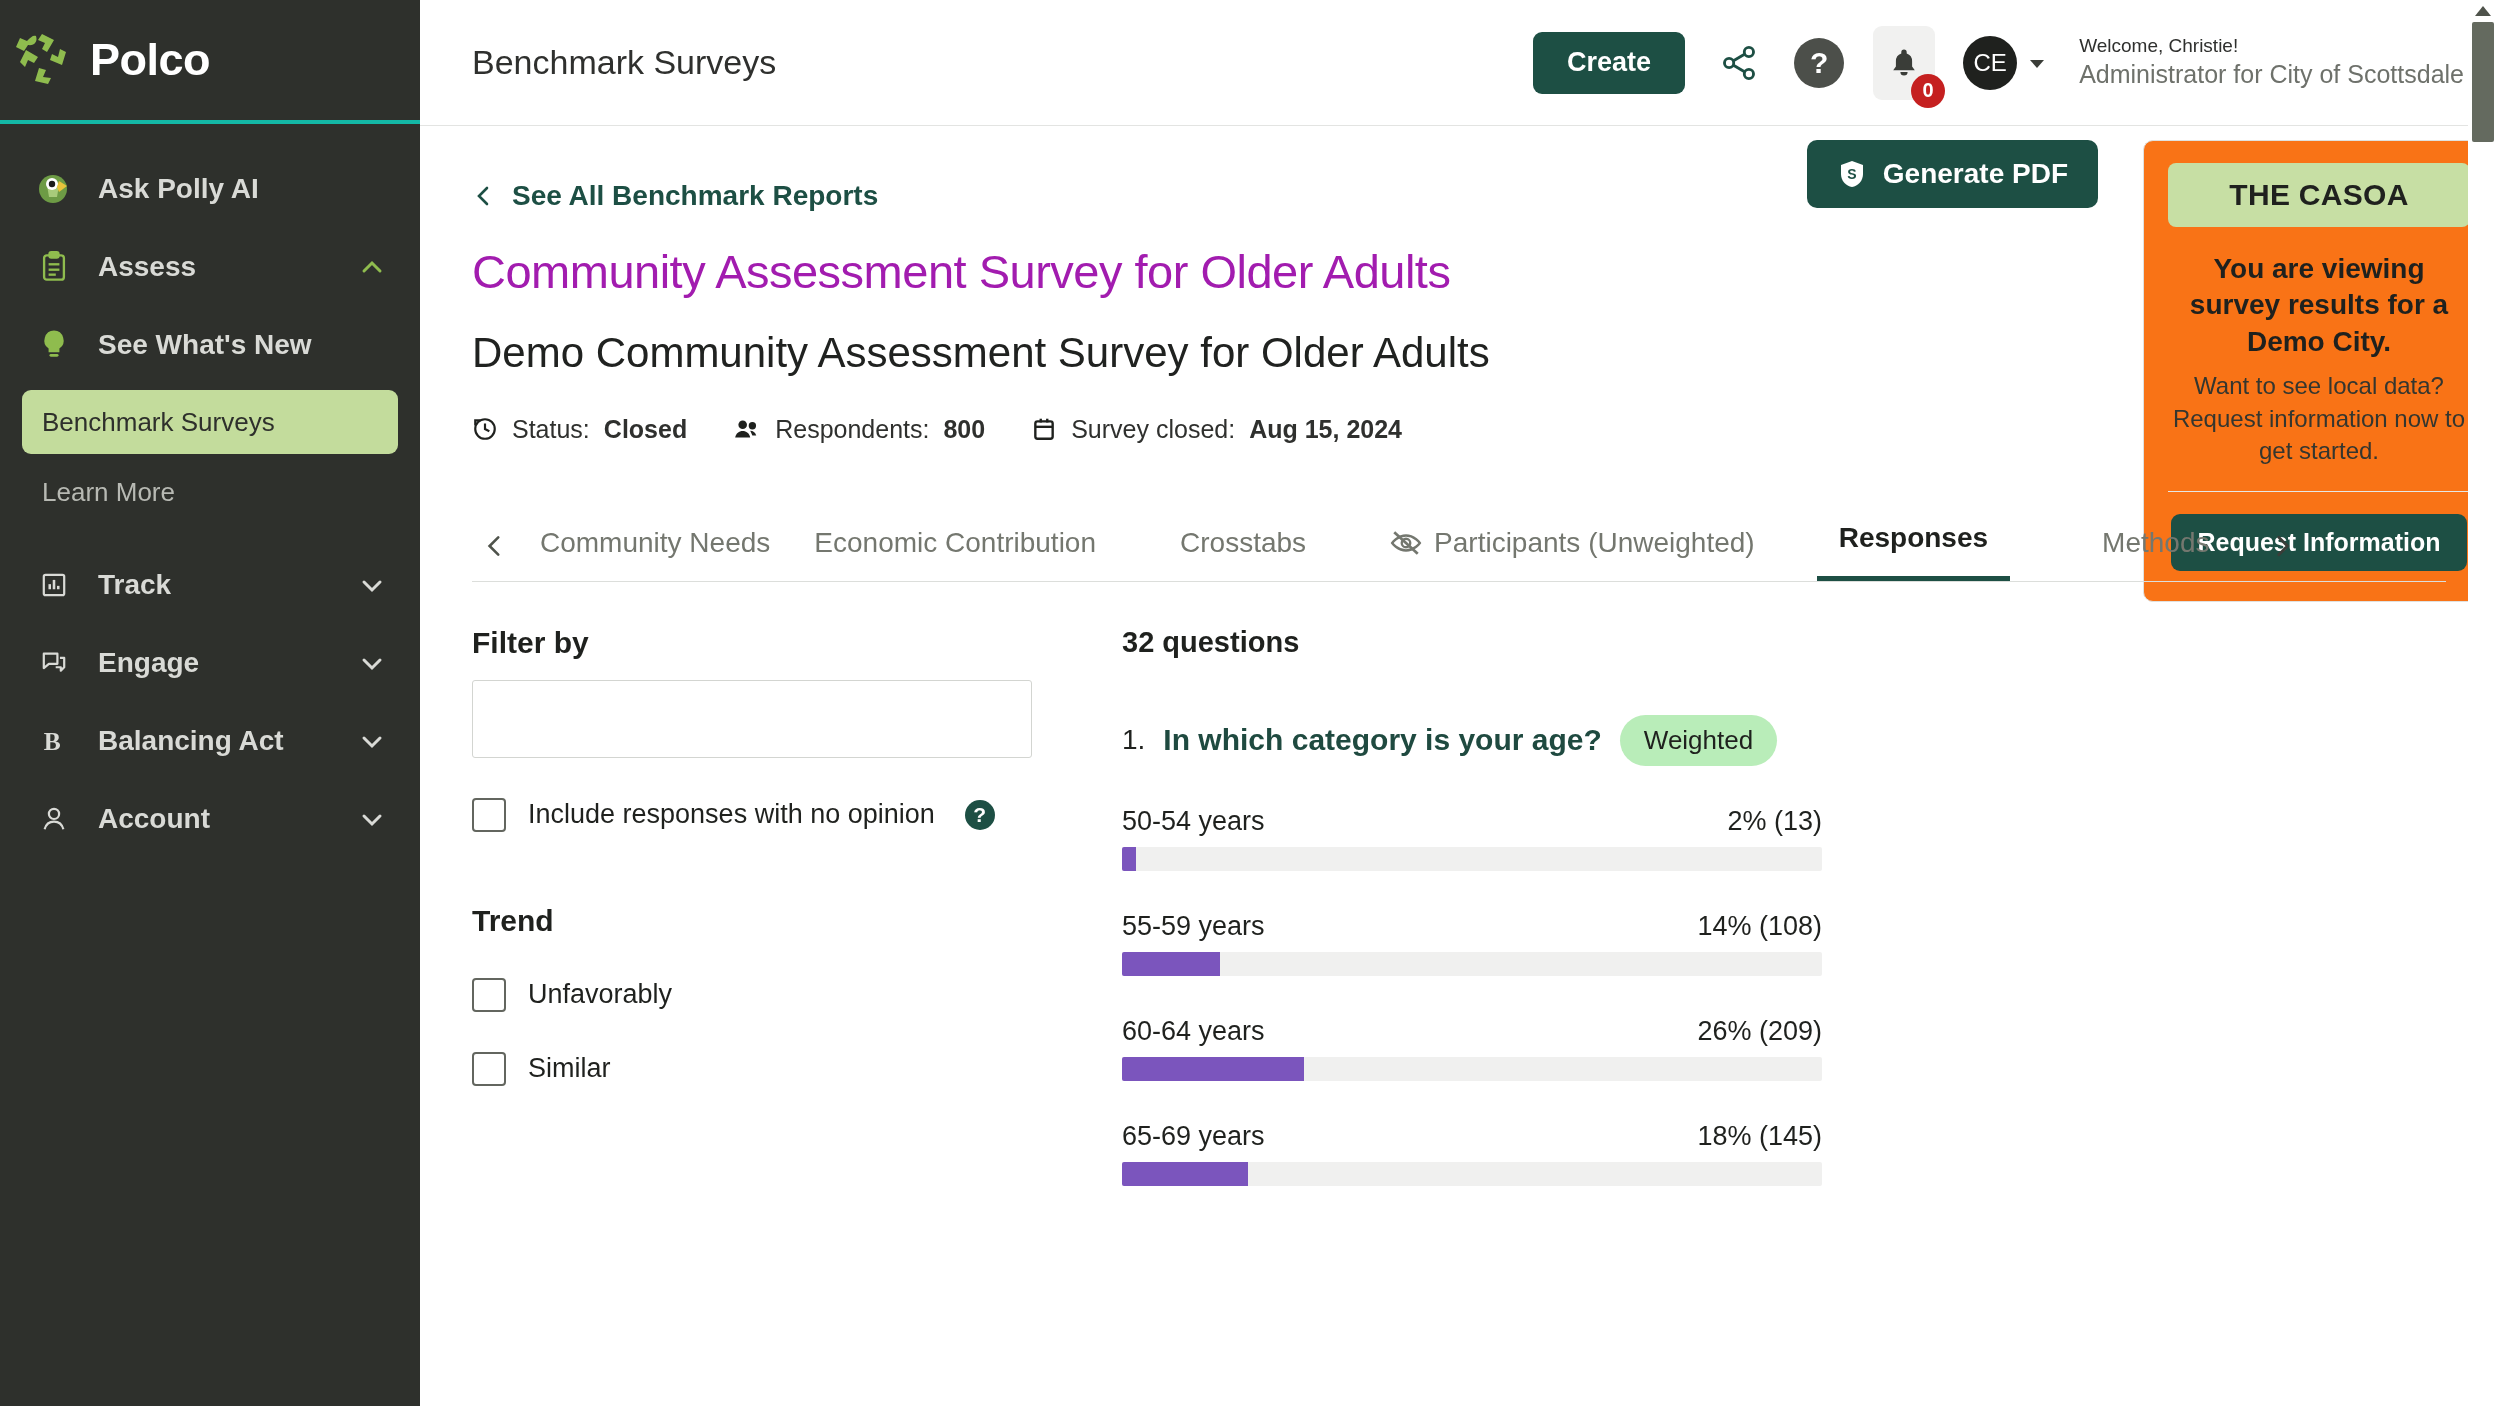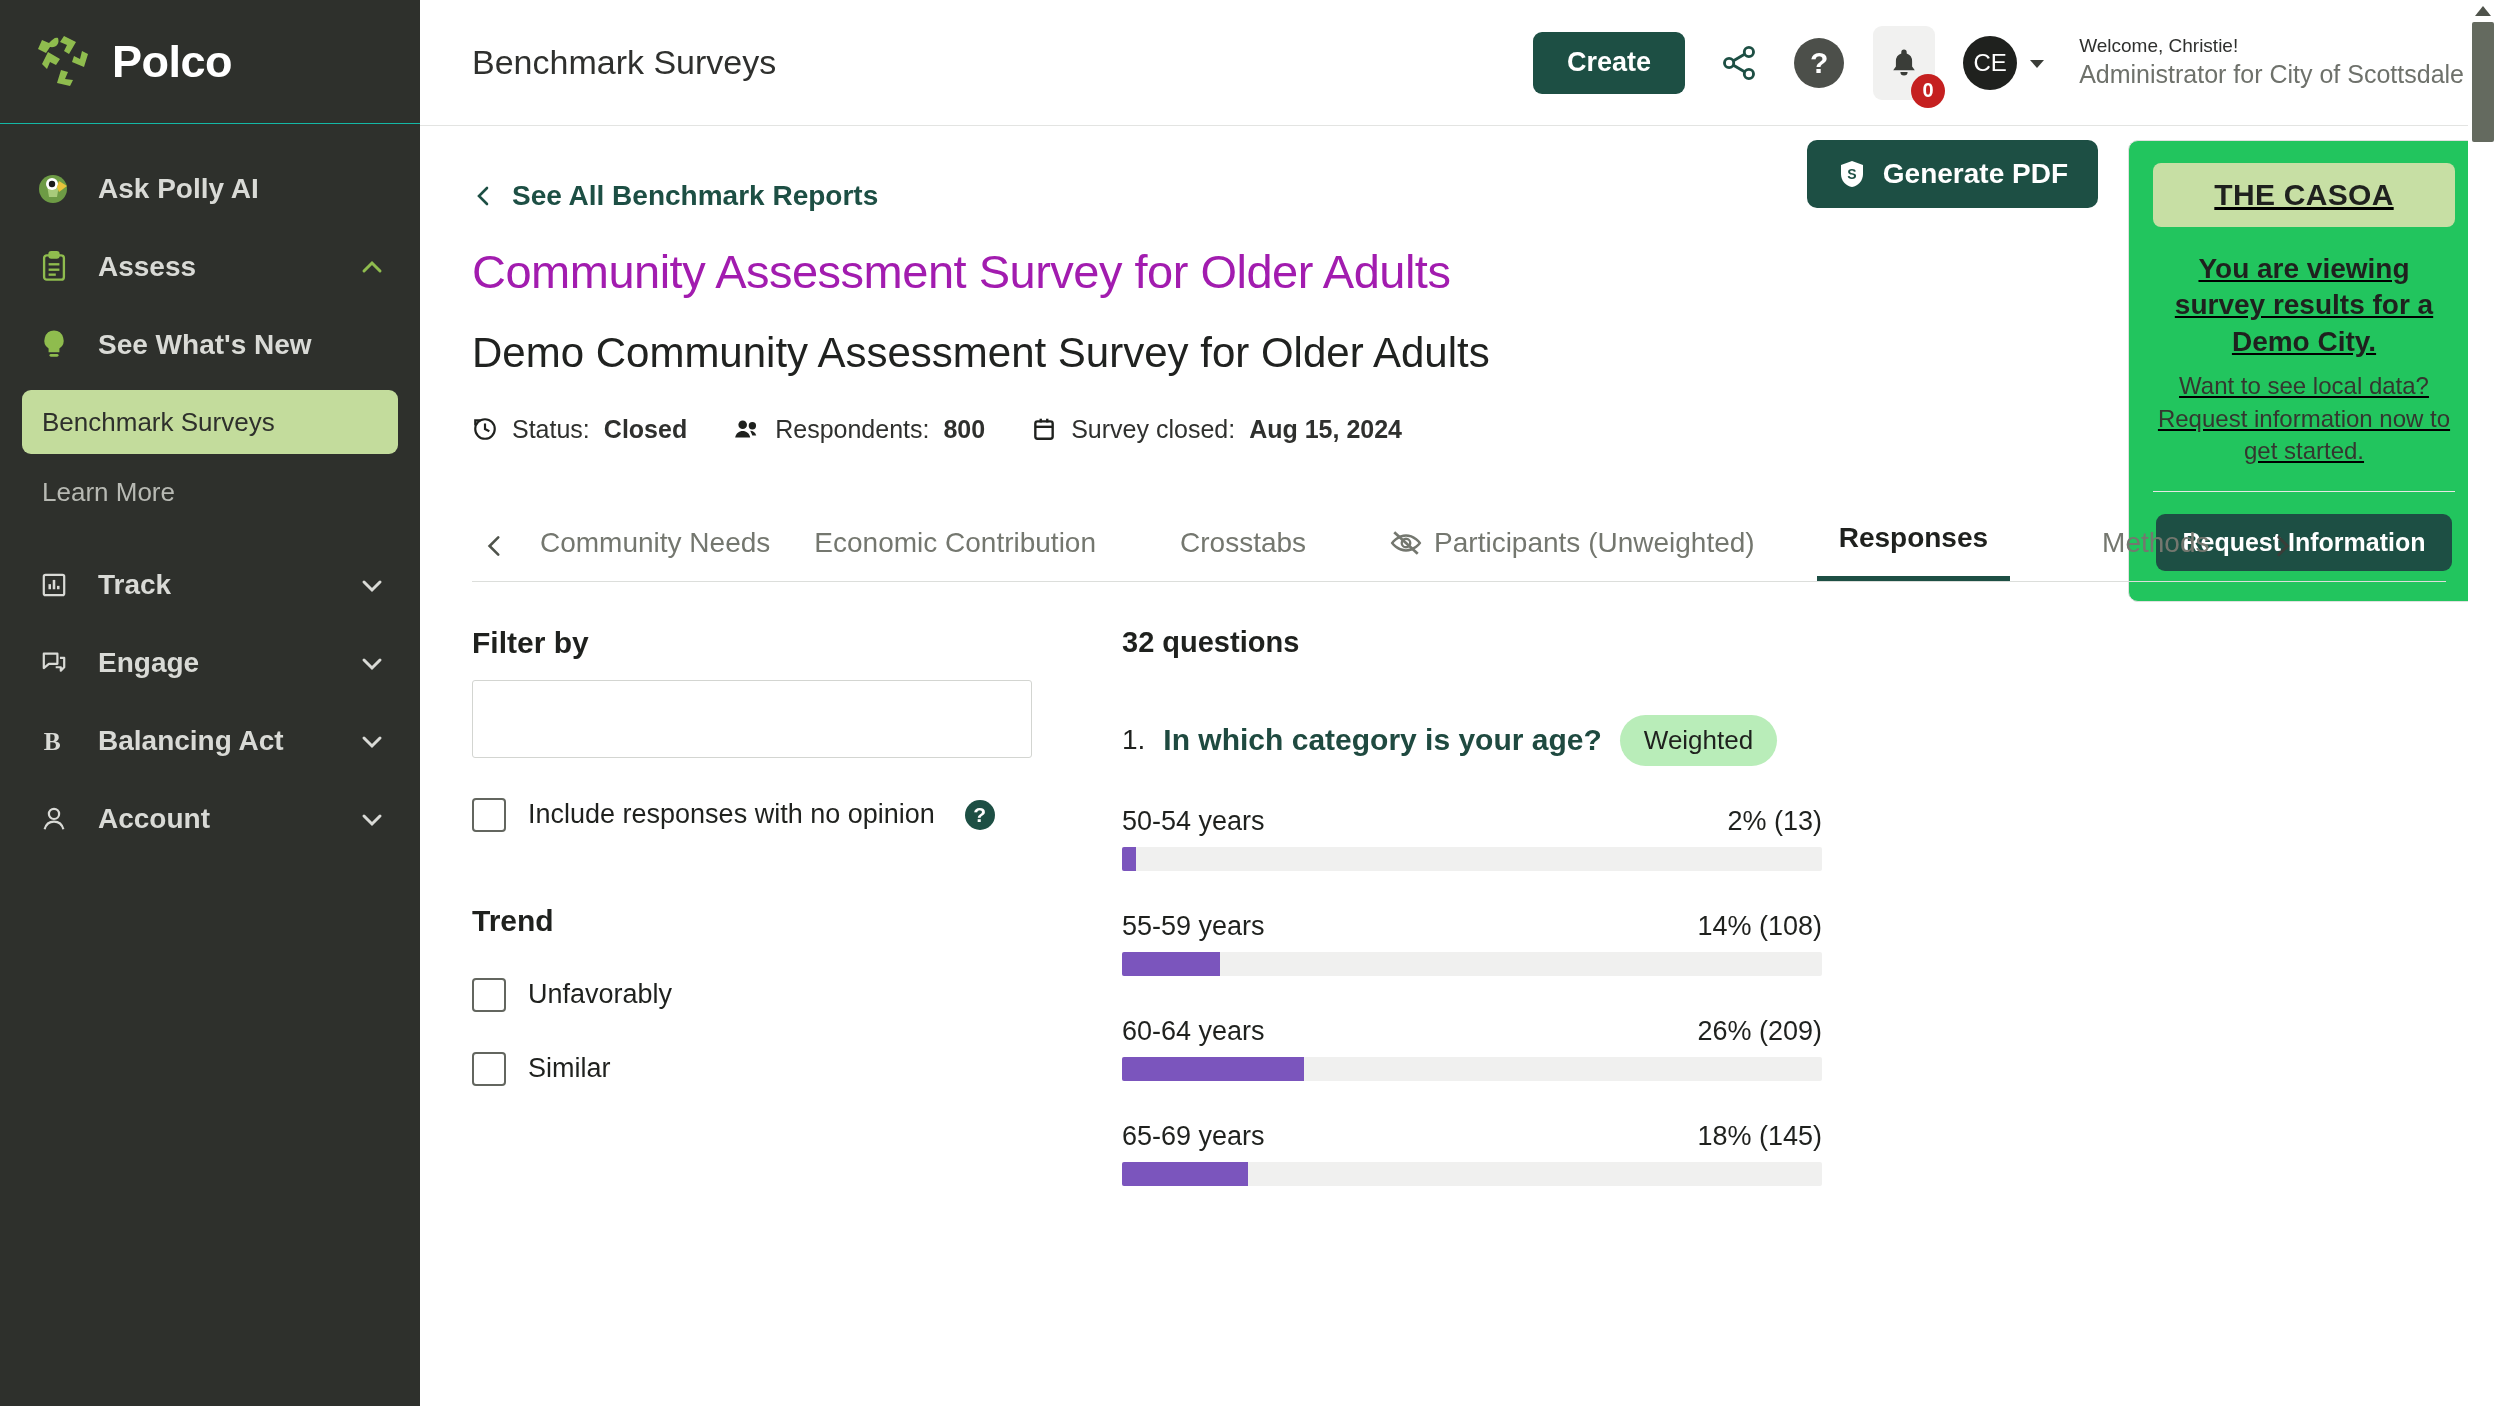--- a/index.html
+++ b/index.html
@@ -14,22 +14,22 @@
   
   .sidebar {
     width: 420px; height: 1406px;
     background: #2e302c;
     flex: 0 0 420px;
     position: relative;
   }
   .logo-row {
     height: 124px;
     display: flex; align-items: center;
-    padding-left: 36px;
-    border-bottom: 1px solid #14b8a6;
+    padding-left: 14px;
+    border-bottom: 4px solid #14b8a6;
   }
   .logo-mark { width: 60px; height: 56px; flex: 0 0 60px; }
   .logo-text {
     color: #ffffff; font-size: 45px; font-weight: 700;
     letter-spacing: -0.5px; margin-left: 16px;
   }
   .nav { padding-top: 26px; }
   .nav-item {
     display: flex; align-items: center;
     height: 78px; padding: 0 34px 0 32px;
@@ -112,23 +112,23 @@
   .meta-item b { font-weight: 700; }
 
   .pdf-btn {
     position: absolute; top: 14px; right: 400px;
     background: #1d4f44; color: #fff; border: none; border-radius: 10px;
     height: 68px; padding: 0 30px; font-size: 28px; font-weight: 700;
     display: flex; align-items: center; gap: 16px; font-family: inherit; cursor: pointer;
   }
 
   .casoa-card {
-    position: absolute; top: 14px; right: 18px;
+    position: absolute; top: 14px; right: 3px;
     width: 352px; border: 1px solid #e0e1df; border-radius: 10px;
-    background: #22c55e; padding: 22px 24px 30px 24px; text-align: center; text-decoration: underline;
+    background: #f97316; padding: 22px 24px 30px 24px; text-align: center;
   }
   .casoa-banner {
     background: #c7dfa4; border-radius: 8px; height: 64px;
     display: flex; align-items: center; justify-content: center;
     font-size: 30px; font-weight: 700; color: #1f211e; letter-spacing: .3px;
   }
   .casoa-h { font-size: 28px; font-weight: 700; color: #1f211e; margin-top: 24px; line-height: 1.3; }
   .casoa-p { font-size: 24px; color: #34362f; margin-top: 10px; line-height: 1.35; }
   .casoa-div { border-top: 1px solid #e6e7e4; margin: 24px 0 22px 0; }
   .casoa-btn {

